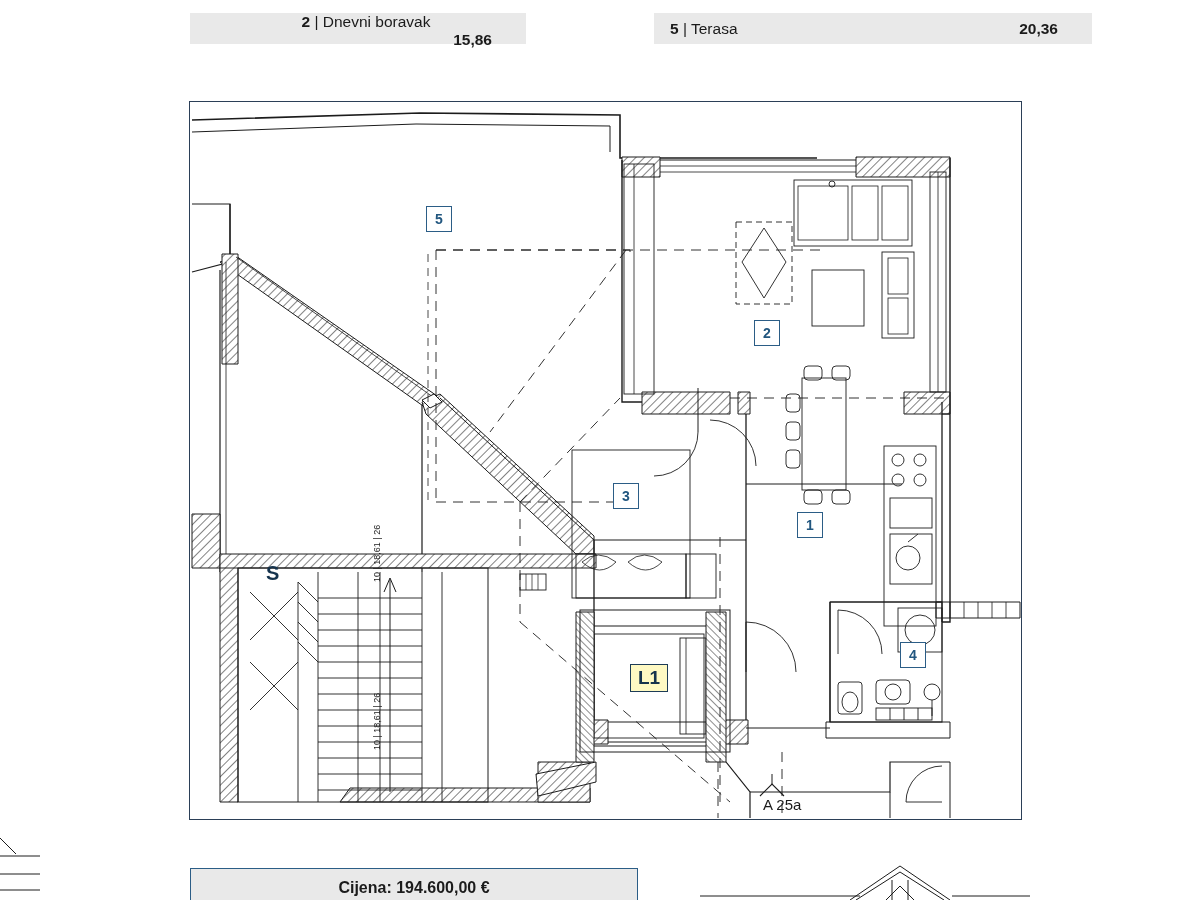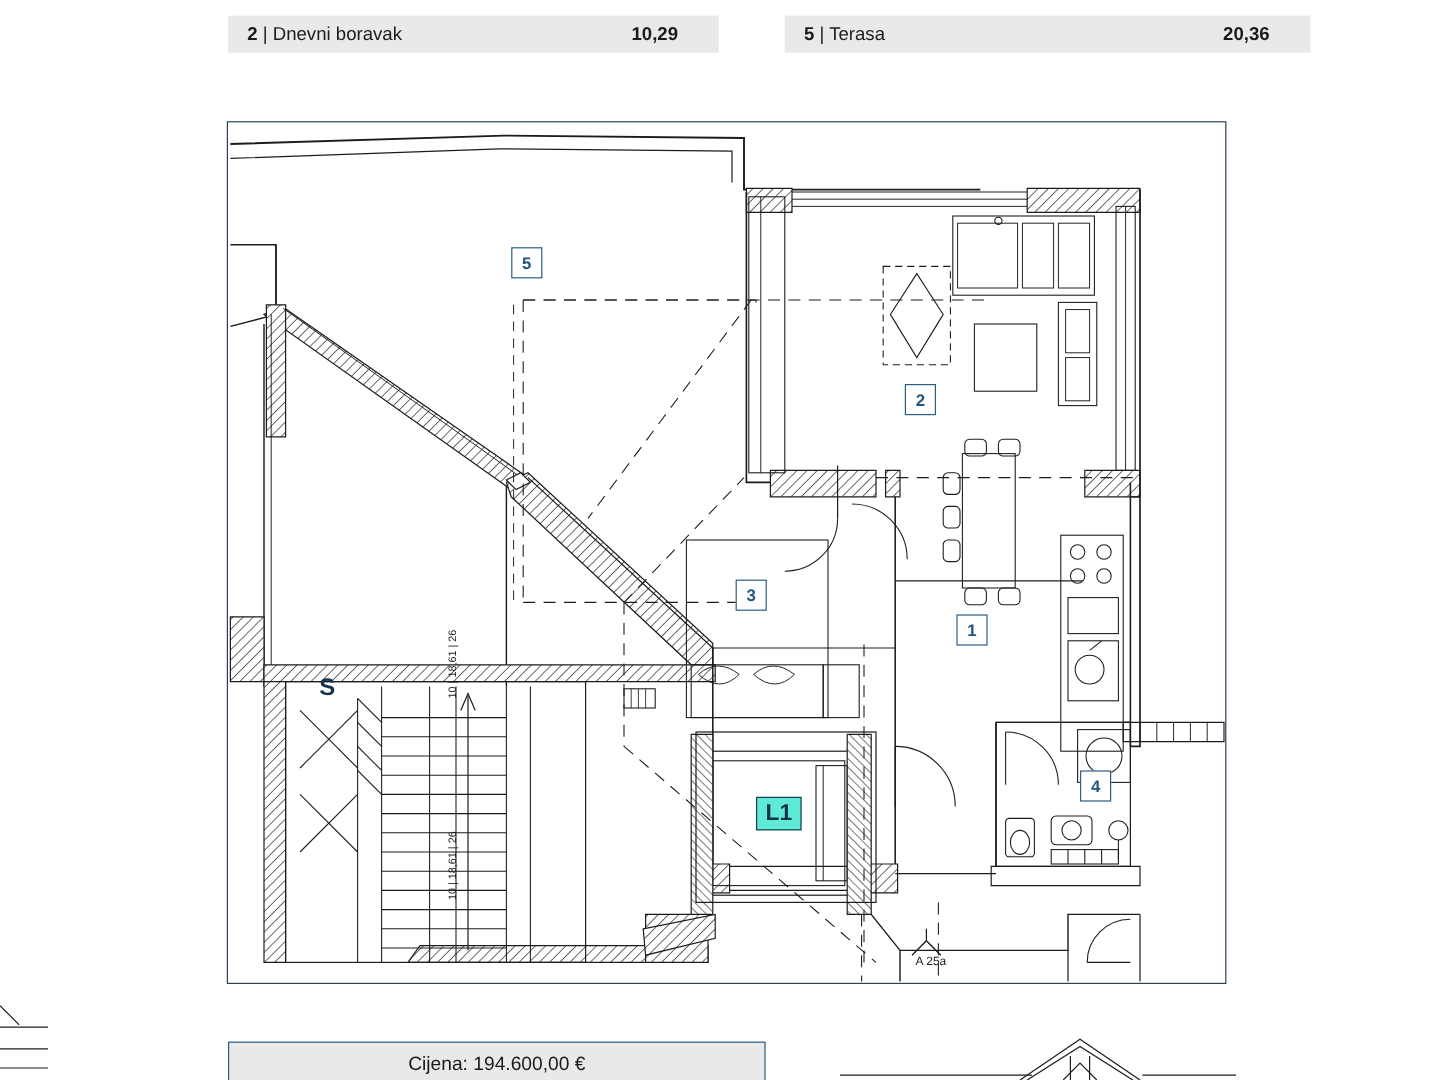--- a/index.html
+++ b/index.html
@@ -13,21 +13,21 @@
   
   .legend-row{
     position:absolute;
     top:13px;
     height:31px;
     background:#e9e9e9;
     display:flex;
     align-items:center;
     box-sizing:border-box;
   }
-  .legend-row.left{left:190px;width:409px;}
+  .legend-row.left{left:190px;width:336px;flex-direction:column;}
   .legend-row.right{left:654px;width:438px;}
   .legend-row .lbl{
     font-size:15.5px;
     color:#1b1b1b;
     padding-left:16px;
     white-space:nowrap;
   }
   .legend-row .val{
     margin-left:auto;
     font-size:15.5px;
@@ -66,52 +66,52 @@
     font-weight:bold;
     letter-spacing:.5px;
   }
   .box-tag{
     position:absolute;
     border:1.3px solid #1d3c57;
     color:#15334d;
     font-size:19px;
     font-weight:bold;
     padding:2px 7px;
-    background:#5eead4;
+    background:#fef9c3;
   }
   .small-note{
     position:absolute;
-    font-size:10px;
+    font-size:15px;
     color:#1b1b1b;
     font-family:"Liberation Sans", sans-serif;
   }
 
   
   #price-bar{
     position:absolute;
     left:190px;top:868px;
     width:448px;height:40px;
     background:#e9e9e9;
     border:1.5px solid #2b5d86;
     box-sizing:border-box;
     display:flex;align-items:center;justify-content:center;
   }
   #price-bar .price-text{
-    font-size:16px;font-weight:normal;color:#1b1b1b;
+    font-size:16px;font-weight:bold;color:#1b1b1b;
   }
 
   
   .edge-deco{position:absolute;left:0;bottom:0;width:40px;height:70px;}
 </style>
 </head>
 <body>
 
 <div class="legend-row left">
   <span class="lbl"><span class="num">2</span> | <span>Dnevni boravak</span></span>
-  <span class="val num">10,29</span>
+  <span class="val num">15,86</span>
 </div>
 
 <div class="legend-row right">
   <span class="lbl"><span class="num">5</span> | <span>Terasa</span></span>
   <span class="val num">20,36</span>
 </div>
 
 <div id="plan-frame">
 
   <svg id="plan-svg" width="831" height="717" viewBox="0 0 831 717">

